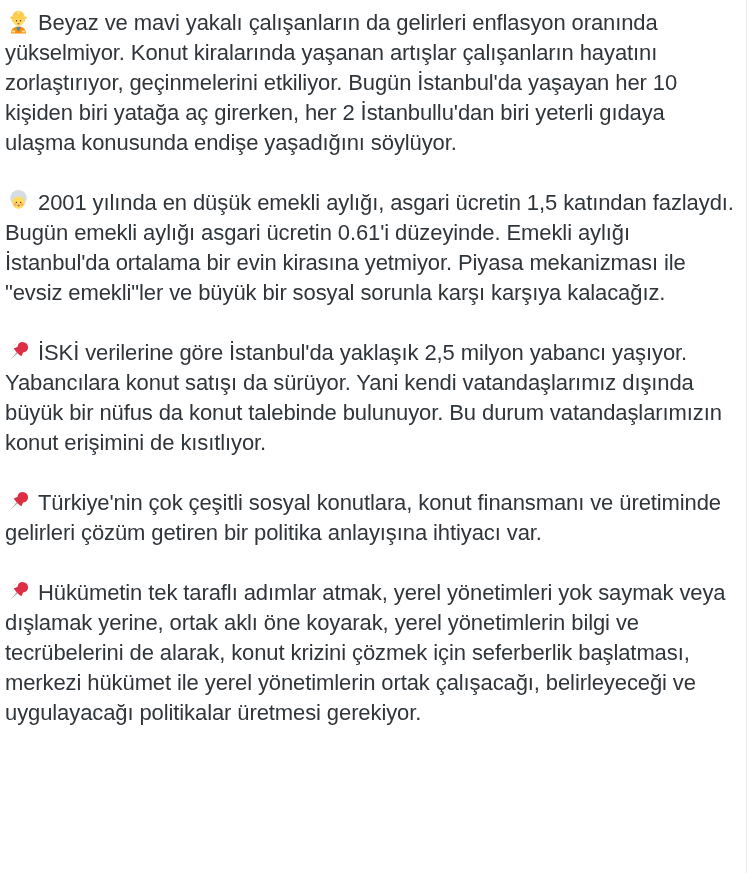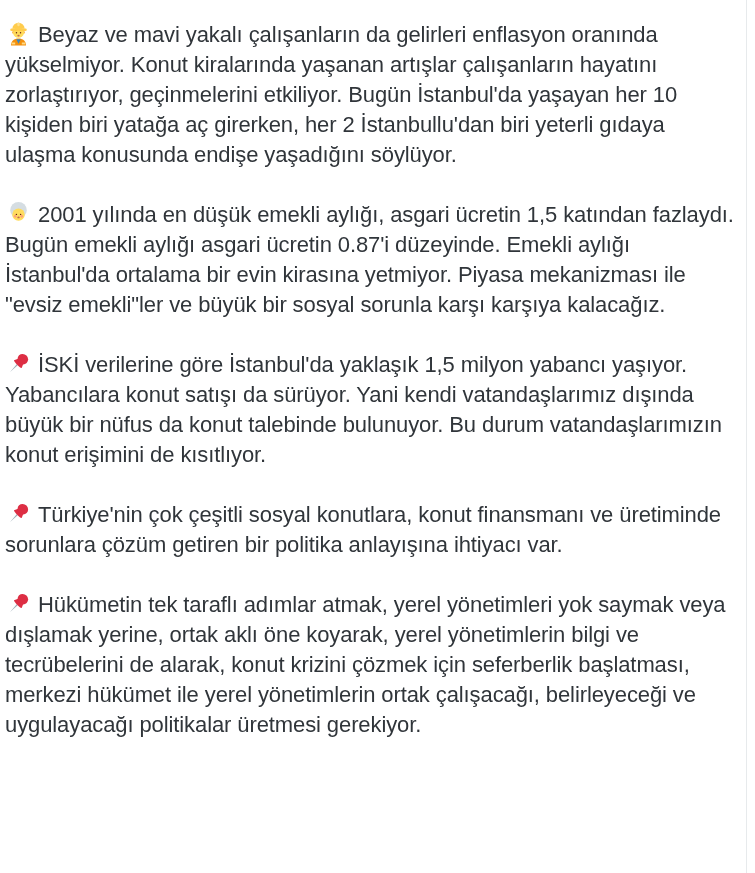--- a/index.html
+++ b/index.html
@@ -13,21 +13,21 @@
     background:var(--page-bg);
     font-family:"Liberation Sans",sans-serif;
   }
   .column{
     box-sizing:border-box;
     width:747px;height:100%;
     border-right:1px solid var(--column-border);
     padding:8px 6px 10px 5px;
   }
   .tweet-text p{
-    margin:12px 0 30px 0;
+    margin:0 0 30px 0;
     font-size:22px;
     line-height:30px;
     letter-spacing:-0.1px;
     color:var(--text-color);
   }
   .tweet-text p:last-child{margin-bottom:0;}
   .emoji{
     display:inline-block;
     width:27px;height:27px;
     vertical-align:-5px;
@@ -65,46 +65,46 @@
       <span class="emoji" role="img" aria-label="older-person-emoji">
         <svg viewBox="0 0 36 36" xmlns="http://www.w3.org/2000/svg">
           <circle cx="18" cy="13.5" r="11" fill="var(--hair-grey)"></circle>
           <circle cx="18" cy="19.5" r="8.3" fill="var(--face-yellow)"></circle>
           <circle cx="13.6" cy="21.8" r="1.7" fill="var(--cheek-pink)" opacity="0.75"></circle>
           <circle cx="22.4" cy="21.8" r="1.7" fill="var(--cheek-pink)" opacity="0.75"></circle>
           <circle cx="15.2" cy="19.2" r="0.95" fill="var(--eye-brown)"></circle>
           <circle cx="20.8" cy="19.2" r="0.95" fill="var(--eye-brown)"></circle>
           <ellipse cx="18" cy="23.2" rx="1.6" ry="1.15" fill="var(--mouth-brown)"></ellipse>
         </svg>
-      </span><span>2001 yılında en düşük emekli aylığı, asgari ücretin 1,5 katından fazlaydı. Bugün emekli aylığı asgari ücretin 0.87'i düzeyinde. Emekli aylığı İstanbul'da ortalama bir evin kirasına yetmiyor. Piyasa mekanizması ile "evsiz emekli"ler ve büyük bir sosyal sorunla karşı karşıya kalacağız.</span>
+      </span><span>2001 yılında en düşük emekli aylığı, asgari ücretin 1,5 katından fazlaydı. Bugün emekli aylığı asgari ücretin 0.61'i düzeyinde. Emekli aylığı İstanbul'da ortalama bir evin kirasına yetmiyor. Piyasa mekanizması ile "evsiz emekli"ler ve büyük bir sosyal sorunla karşı karşıya kalacağız.</span>
     </p>
 
     <p>
       <span class="emoji" role="img" aria-label="pushpin-emoji">
         <svg viewBox="0 0 36 36" xmlns="http://www.w3.org/2000/svg">
           <g transform="rotate(45 18 18)">
             <path d="M17.1 20.5L18 33.8l.9-13.3z" fill="var(--pin-needle)"></path>
             <path d="M10.8 19.2c0 1.8 14.4 1.8 14.4 0l-2.3-5.2h-9.8z" fill="var(--pin-red)"></path>
             <ellipse cx="18" cy="9.8" rx="7.2" ry="6.8" fill="var(--pin-red)"></ellipse>
           </g>
         </svg>
-      </span><span>İSKİ verilerine göre İstanbul'da yaklaşık 1,5 milyon yabancı yaşıyor. Yabancılara konut satışı da sürüyor. Yani kendi vatandaşlarımız dışında büyük bir nüfus da konut talebinde bulunuyor. Bu durum vatandaşlarımızın konut erişimini de kısıtlıyor.</span>
+      </span><span>İSKİ verilerine göre İstanbul'da yaklaşık 2,5 milyon yabancı yaşıyor. Yabancılara konut satışı da sürüyor. Yani kendi vatandaşlarımız dışında büyük bir nüfus da konut talebinde bulunuyor. Bu durum vatandaşlarımızın konut erişimini de kısıtlıyor.</span>
     </p>
 
 
     <p>
       <span class="emoji" role="img" aria-label="pushpin-emoji">
         <svg viewBox="0 0 36 36" xmlns="http://www.w3.org/2000/svg">
           <g transform="rotate(45 18 18)">
             <path d="M17.1 20.5L18 33.8l.9-13.3z" fill="var(--pin-needle)"></path>
             <path d="M10.8 19.2c0 1.8 14.4 1.8 14.4 0l-2.3-5.2h-9.8z" fill="var(--pin-red)"></path>
             <ellipse cx="18" cy="9.8" rx="7.2" ry="6.8" fill="var(--pin-red)"></ellipse>
           </g>
         </svg>
-      </span><span>Türkiye'nin çok çeşitli sosyal konutlara, konut finansmanı ve üretiminde sorunlara çözüm getiren bir politika anlayışına ihtiyacı var.</span>
+      </span><span>Türkiye'nin çok çeşitli sosyal konutlara, konut finansmanı ve üretiminde gelirleri çözüm getiren bir politika anlayışına ihtiyacı var.</span>
     </p>
 
     <p>
       <span class="emoji" role="img" aria-label="pushpin-emoji">
         <svg viewBox="0 0 36 36" xmlns="http://www.w3.org/2000/svg">
           <g transform="rotate(45 18 18)">
             <path d="M17.1 20.5L18 33.8l.9-13.3z" fill="var(--pin-needle)"></path>
             <path d="M10.8 19.2c0 1.8 14.4 1.8 14.4 0l-2.3-5.2h-9.8z" fill="var(--pin-red)"></path>
             <ellipse cx="18" cy="9.8" rx="7.2" ry="6.8" fill="var(--pin-red)"></ellipse>
           </g>

